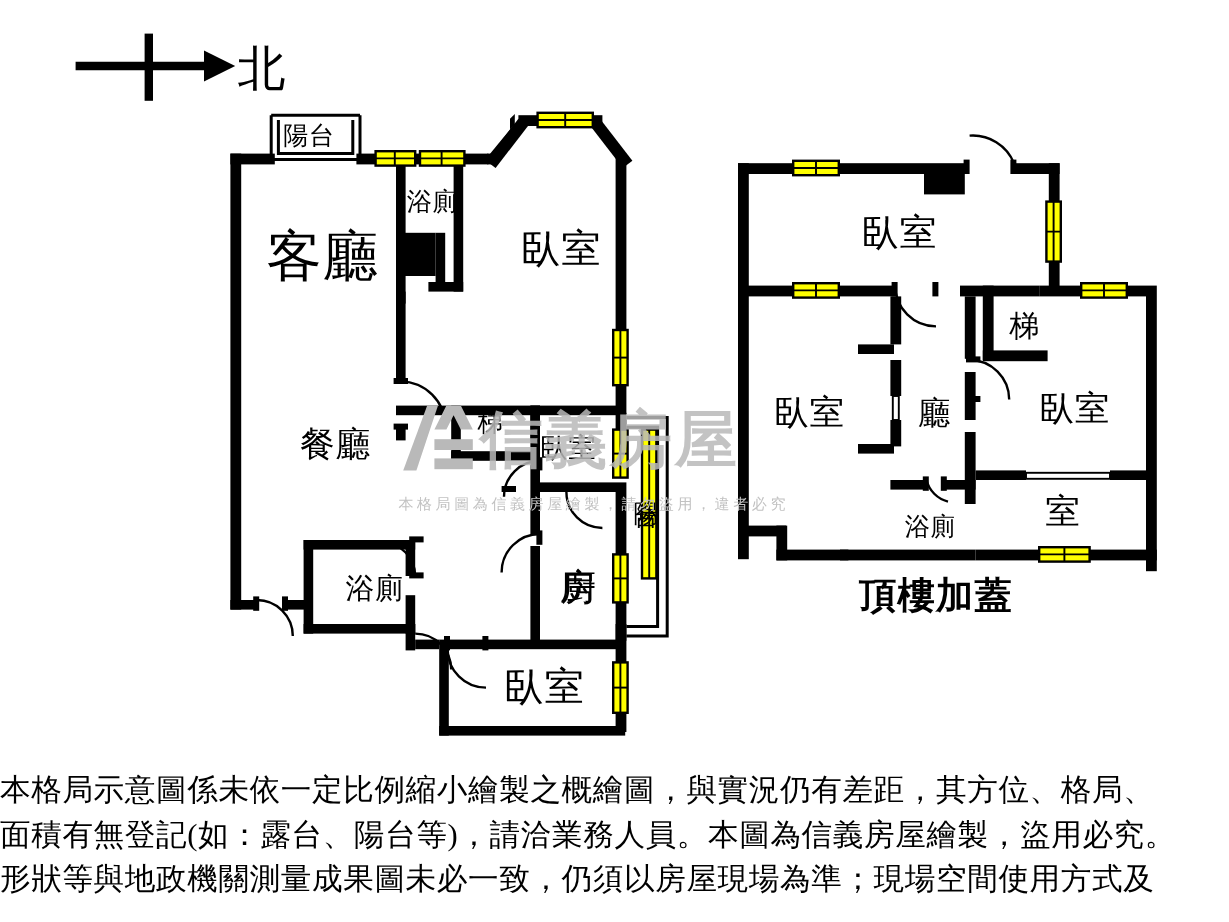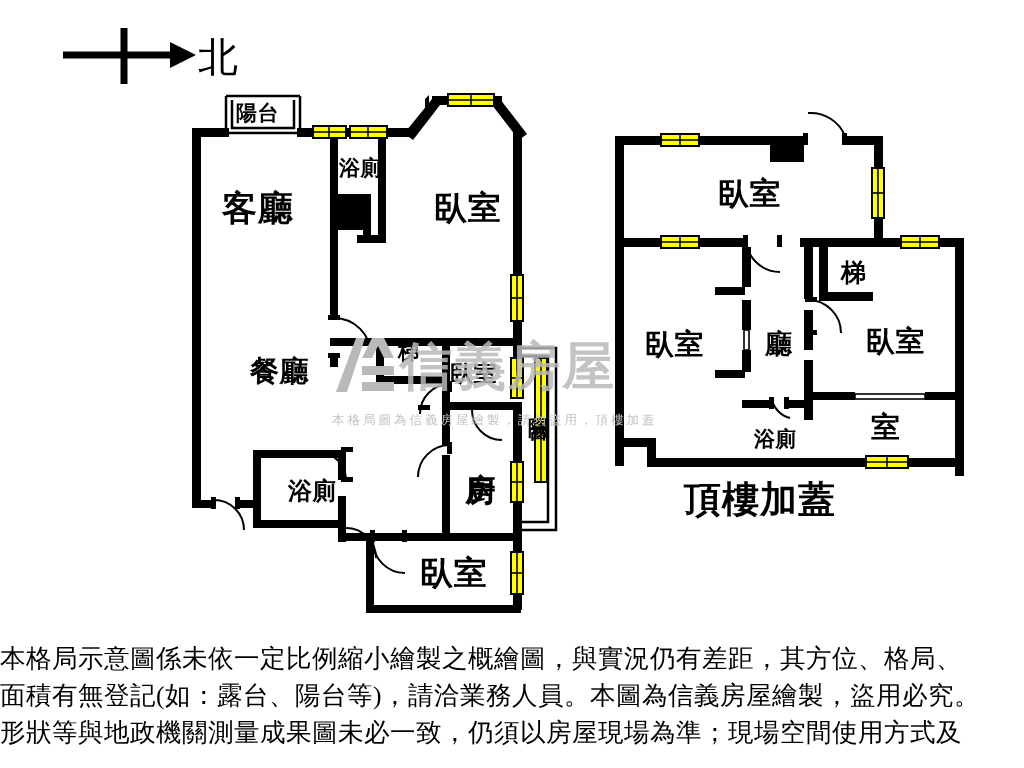--- a/index.html
+++ b/index.html
@@ -22,21 +22,20 @@
     left: 0;
     top: 0;
   }
   .room-label {
     position: absolute;
     font-family: "Liberation Serif", "DejaVu Serif", serif;
     color: #000000;
     white-space: nowrap;
     line-height: 1;
     letter-spacing: 0.02em;
-    font-weight: bold;
   }
   .vlabel {
     writing-mode: vertical-rl;
     text-orientation: upright;
     line-height: 1.02;
   }
   #compass-text {
     position: absolute;
     left: 198px;
     top: 30px;
@@ -87,23 +86,23 @@
     width: 893px;
     font-family: "Liberation Serif", "DejaVu Serif", serif;
     font-size: 25.5px;
     line-height: 37px;
     color: #000;
     letter-spacing: 0.5px;
   }
   #disclaimer div { white-space: nowrap; }
   #bottom-caption {
     position: absolute;
-    left: 684px;
+    left: 716px;
     top: 481px;
-    font-size: 37px;
+    font-size: 31px;
     font-weight: bold;
     letter-spacing: 1px;
   }
 </style>
 </head>
 <body>
 
 <div id="page">
 
   <svg id="plan-svg" width="1024" height="768" viewBox="0 0 1024 768">
@@ -380,21 +379,21 @@
 
       <path d="M772,400 A25,25 0 0 0 790,418"></path>
       <rect x="769" y="397" width="5" height="12" fill="#000" stroke="none"></rect>
       <rect x="784" y="397" width="5" height="12" fill="#000" stroke="none"></rect>
     </g>
   </svg>
 
   <div id="compass-text">北</div>
 
   <div class="room-label" style="left:236px;top:103px;font-size:21px;">陽台</div>
-  <div class="room-label" style="left:222px;top:191px;font-size:35px;">客廳</div>
+  <div class="room-label" style="left:222px;top:191px;font-size:46px;">客廳</div>
   <div class="room-label" style="left:339px;top:158px;font-size:21px;">浴廁</div>
   <div class="room-label" style="left:434px;top:192px;font-size:33px;">臥室</div>
   <div class="room-label" style="left:250px;top:357px;font-size:29px;">餐廳</div>
   <div class="room-label" style="left:398px;top:342px;font-size:21px;">梯</div>
   <div class="room-label" style="left:450px;top:362px;font-size:23px;">臥室</div>
   <div class="room-label vlabel" style="left:527px;top:402px;font-size:21px;">陽台</div>
   <div class="room-label" style="left:288px;top:479px;font-size:24px;">浴廁</div>
   <div class="room-label vlabel" style="left:465px;top:448px;font-size:30px;">廚房</div>
   <div class="room-label" style="left:420px;top:557px;font-size:33px;">臥室</div>
 
@@ -409,21 +408,21 @@
   <div id="bottom-caption" class="room-label">頂樓加蓋</div>
 
   <div id="wm">
     <svg id="wm-mark" viewBox="0 0 66 62">
       <path d="M4,58 L24,4 L33,4 L15,58 Z" fill="#b9b9b9"></path>
       <path d="M30,24 L40,4 L52,4 L62,24 L52,24 L46,12 L40,24 Z" fill="#b9b9b9"></path>
       <rect x="30" y="32" width="32" height="9" fill="#b9b9b9"></rect>
       <rect x="30" y="48" width="32" height="9" fill="#b9b9b9"></rect>
     </svg>
     <div id="wm-main" style="left:70px;top:2px;">信義房屋</div>
-    <div id="wm-sub">本格局圖為信義房屋繪製，請勿盜用，頂樓加蓋</div>
+    <div id="wm-sub">本格局圖為信義房屋繪製，請勿盜用，違者必究</div>
   </div>
 
   <div id="disclaimer">
     <div>本格局示意圖係未依一定比例縮小繪製之概繪圖，與實況仍有差距，其方位、格局、</div>
     <div>面積有無登記(如：露台、陽台等)，請洽業務人員。本圖為信義房屋繪製，盜用必究。</div>
     <div>形狀等與地政機關測量成果圖未必一致，仍須以房屋現場為準；現場空間使用方式及</div>
   </div>
 
 </div>
 

